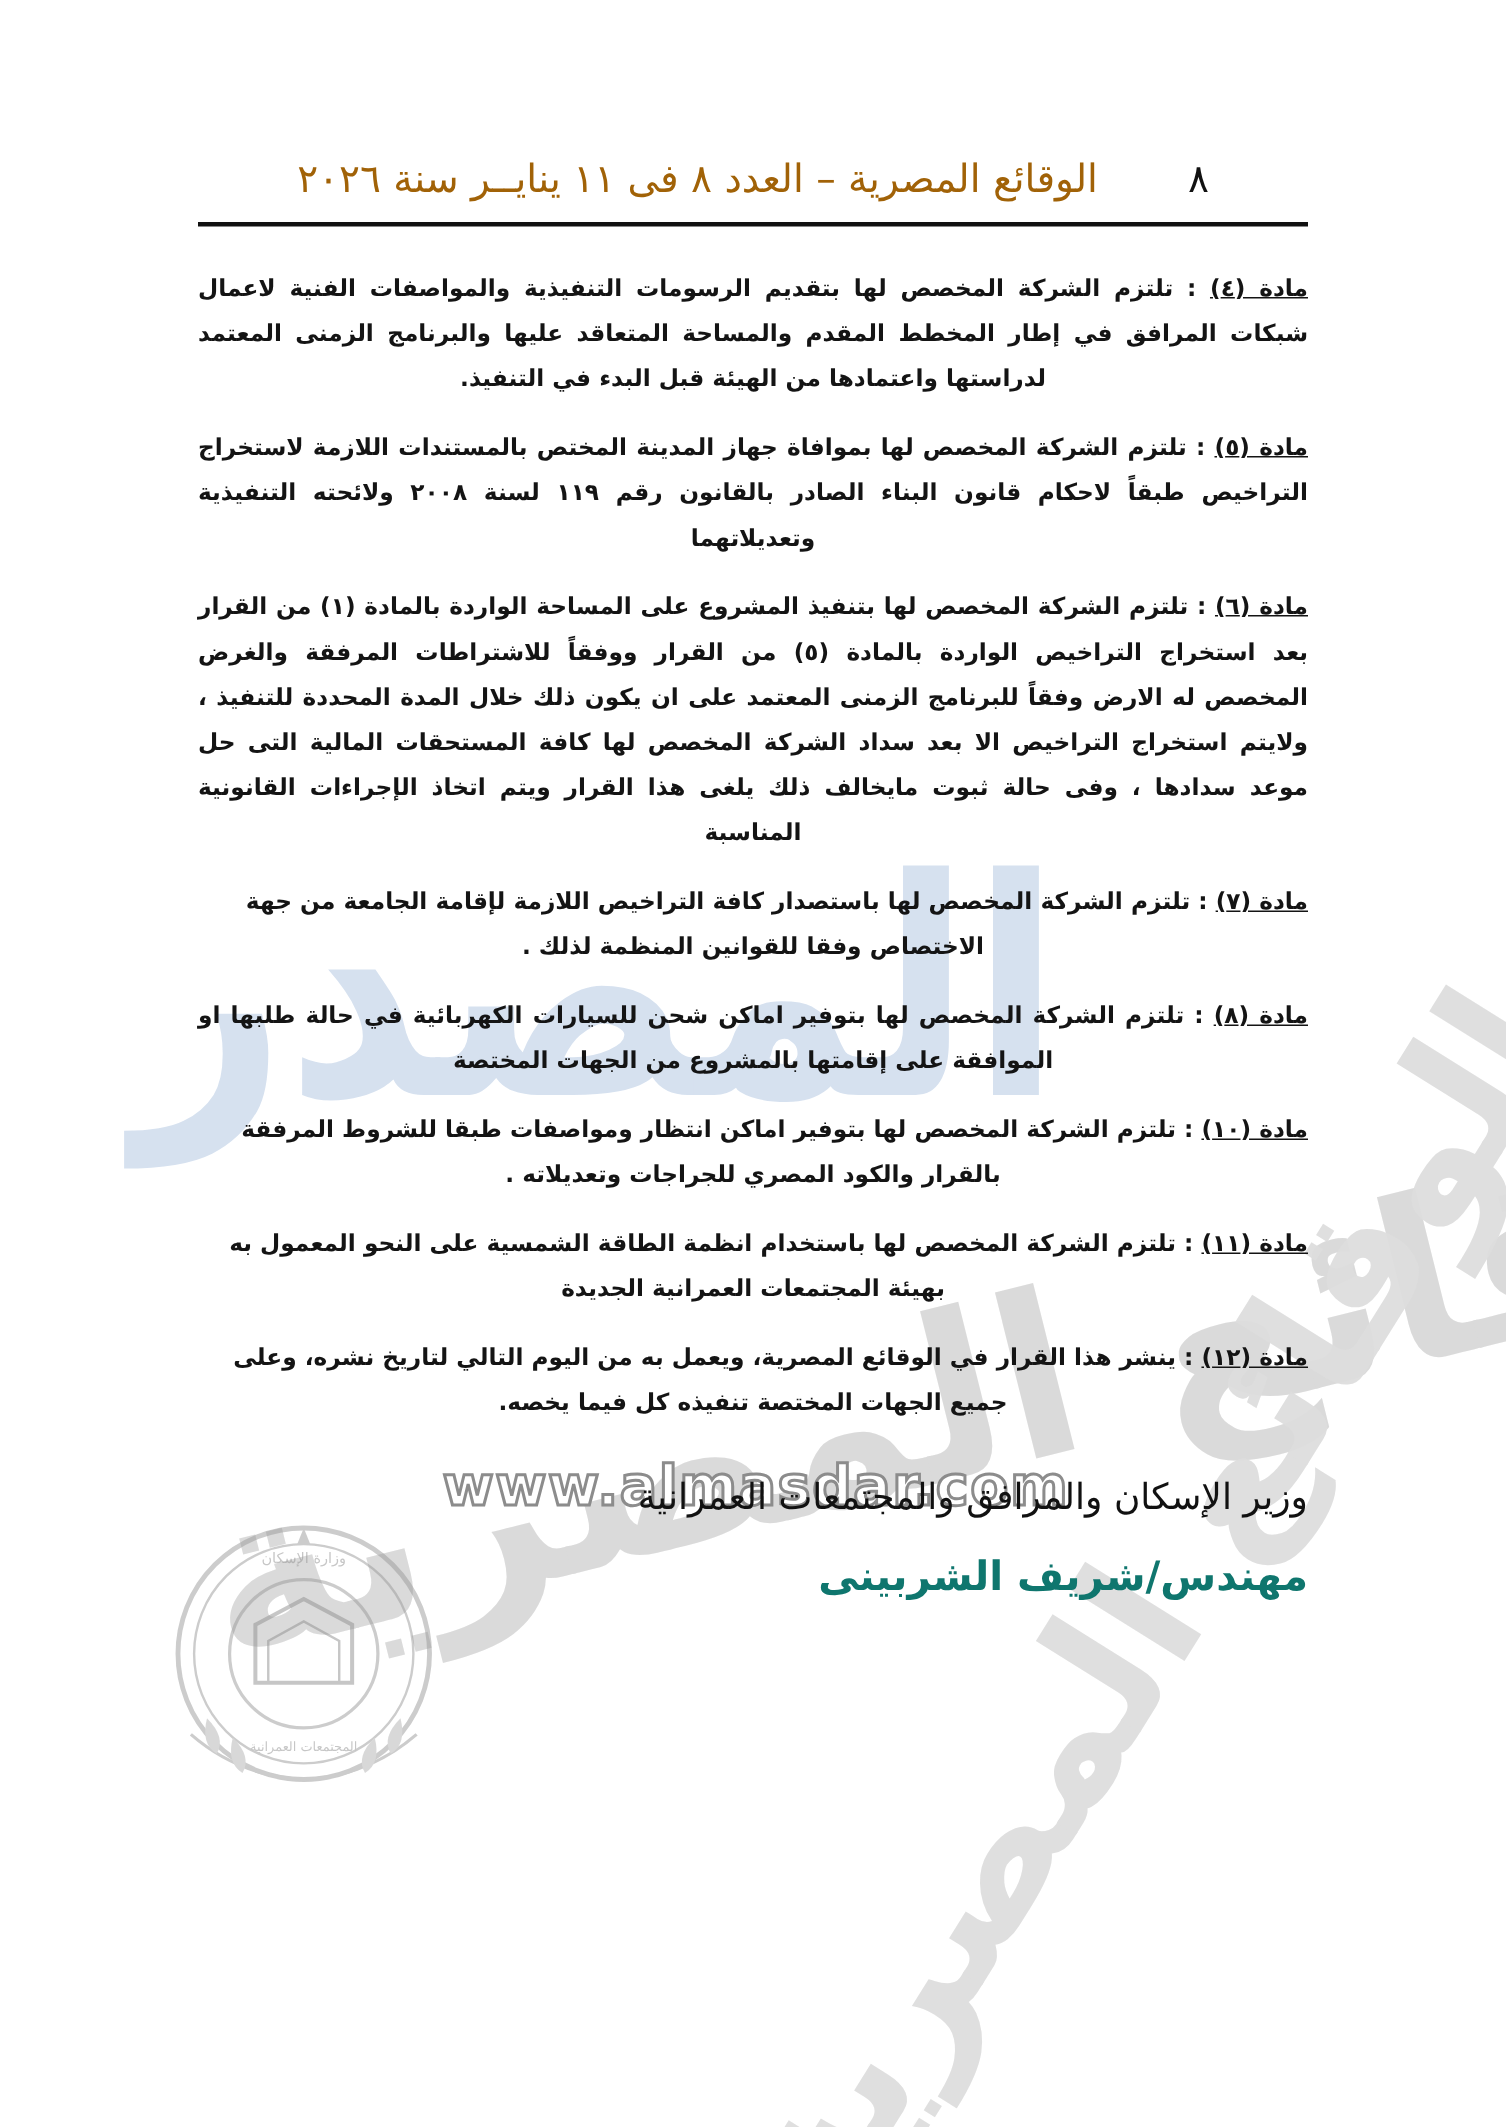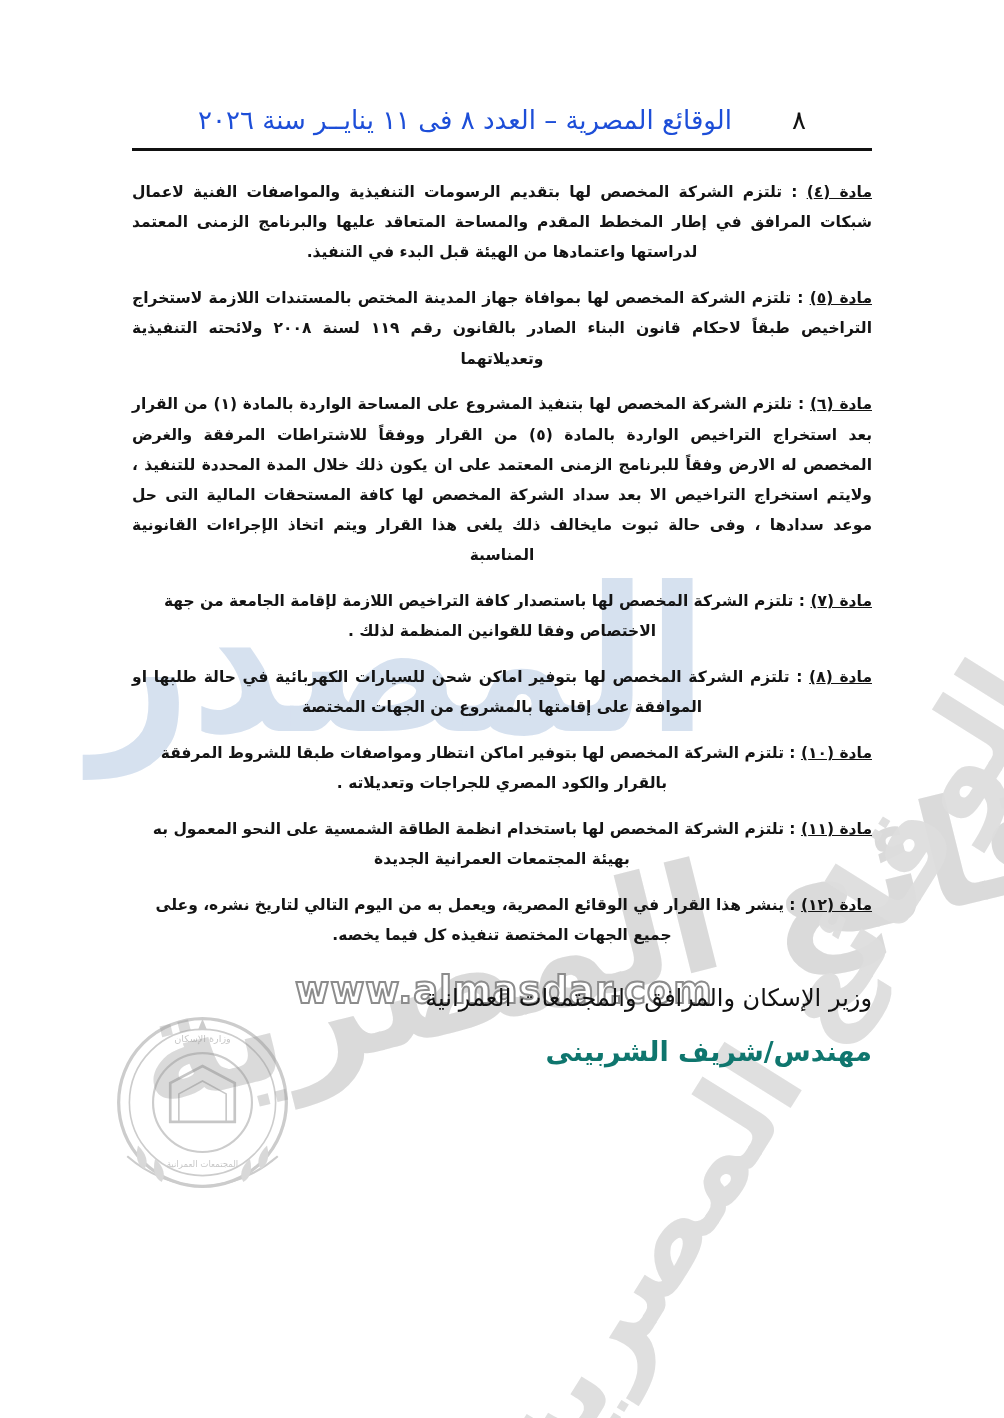--- a/index.html
+++ b/index.html
@@ -95,21 +95,21 @@
     gap: 60px;
     direction: rtl;
   }
   .page-num {
     font-size: 26px;
     color: #111;
     font-family: "DejaVu Sans", sans-serif;
   }
   .header-title {
     font-size: 26px;
-    color: #1d4ed8;
+    color: #a16207;
     white-space: nowrap;
     font-family: "DejaVu Sans", sans-serif;
   }
   .rule {
     width: 740px;
     height: 3px;
     background: #111;
     margin: 13px auto 0 auto;
   }
 

